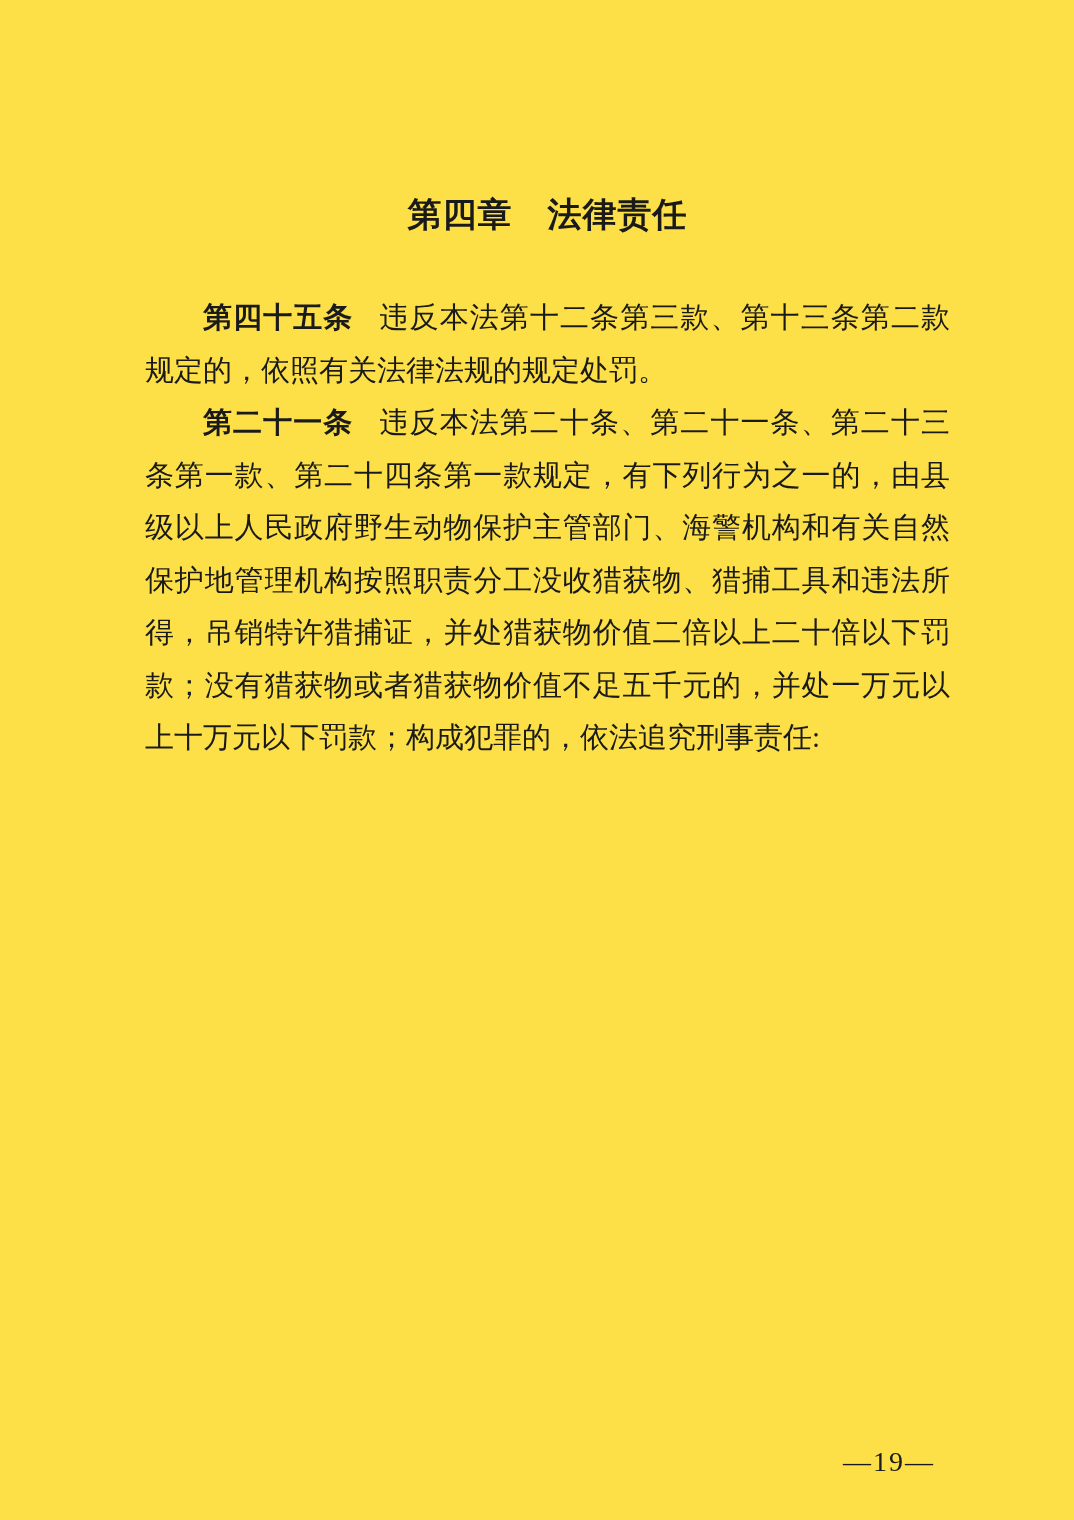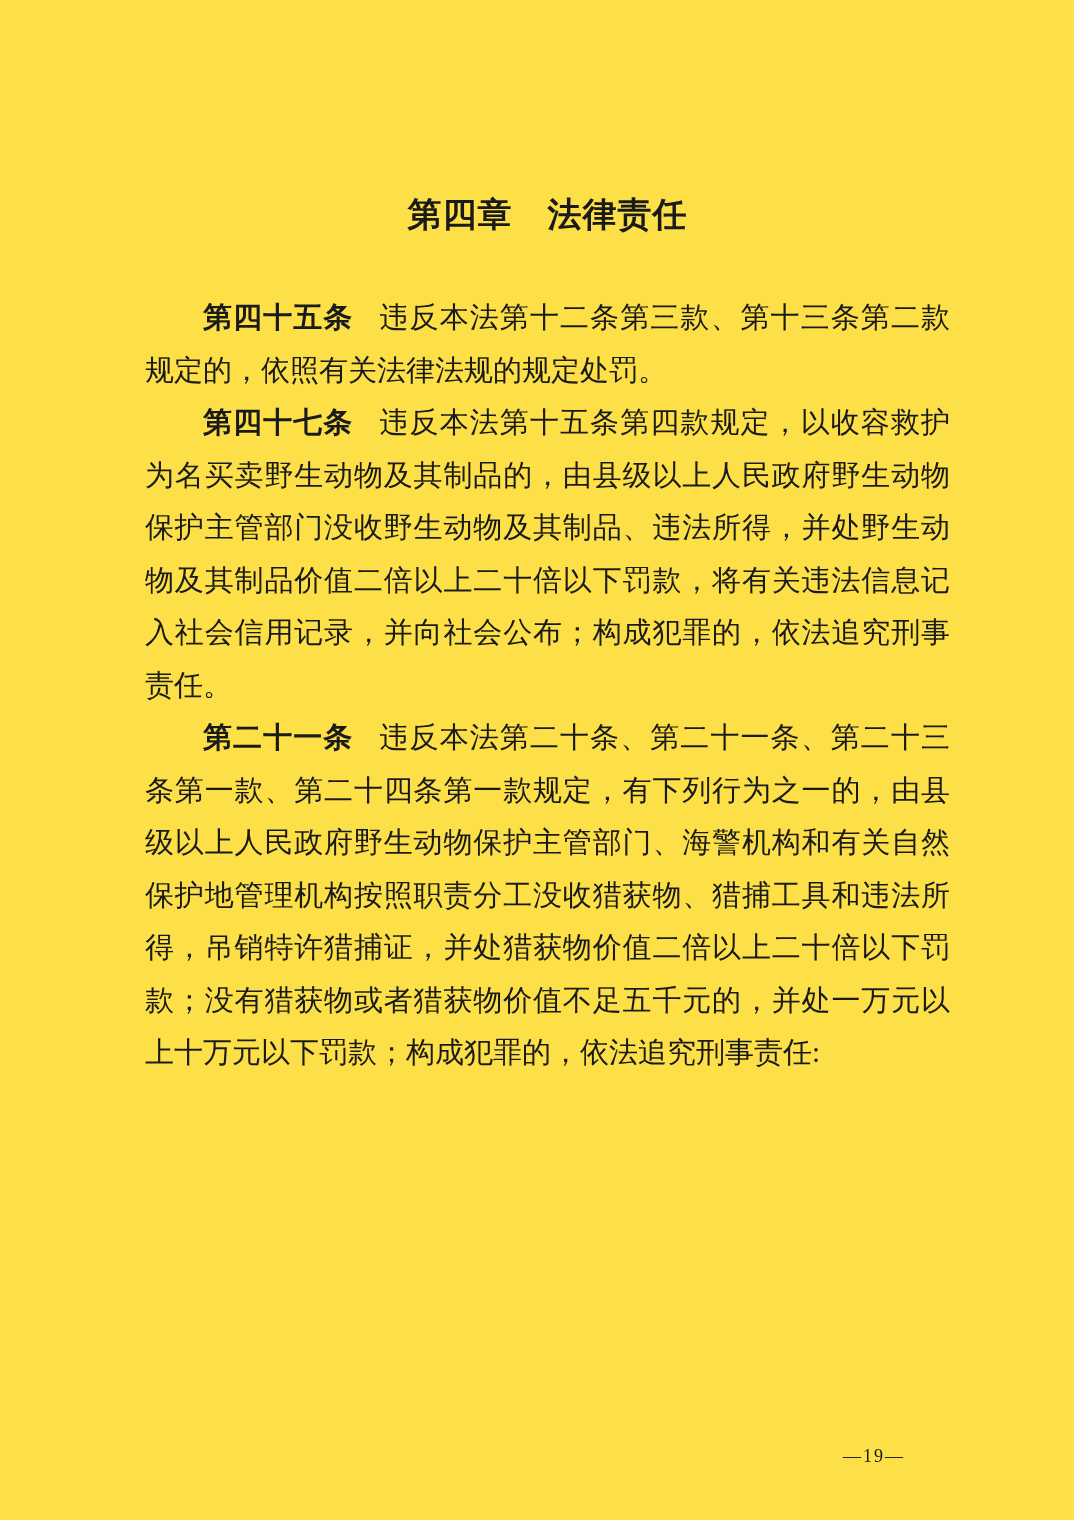--- a/index.html
+++ b/index.html
@@ -43,39 +43,38 @@
   .article-number {
     font-family: "Liberation Sans", "DejaVu Sans", sans-serif;
     font-weight: 700;
     margin-right: 0.9em;
   }
   .page-number {
     position: absolute;
     top: 1446px;
     left: 843px;
     font-family: "Liberation Serif", "DejaVu Serif", serif;
-    font-size: 18px;
+    font-size: 28px;
     letter-spacing: 2px;
     color: #1a1a1a;
     white-space: nowrap;
   }
 </style>
 </head>
 <body>
 
 <main class="page">
 
   <h1 class="chapter-title">第四章　法律责任</h1>
 
   <section class="doc-body">
 
 
     <p><span class="article-number">第四十五条</span><span>违反本法第十二条第三款、第十三条第二款规定的，依照有关法律法规的规定处罚。</span></p>
 
-    <p><span class="article-number">第四十七条</span><span>违反本法第十五条第四款规定，以收容救护为名买卖野生动物及其制品的，由县级以上人民政府野生动物保护主管部门没收野生动物及其制品、违法所得，并处野生动物及其制品价值二倍以上二十倍以下罚款，将有关违法信息记入社会信用记录，并向社会公布；构成犯罪的，依法追究刑事责任。</span></p>
 
     <p><span class="article-number">第二十一条</span><span>违反本法第二十条、第二十一条、第二十三条第一款、第二十四条第一款规定，有下列行为之一的，由县级以上人民政府野生动物保护主管部门、海警机构和有关自然保护地管理机构按照职责分工没收猎获物、猎捕工具和违法所得，吊销特许猎捕证，并处猎获物价值二倍以上二十倍以下罚款；没有猎获物或者猎获物价值不足五千元的，并处一万元以上十万元以下罚款；构成犯罪的，依法追究刑事责任:</span></p>
 
 
   </section>
 
   <div class="page-number">—19—</div>
 
 </main>
 

